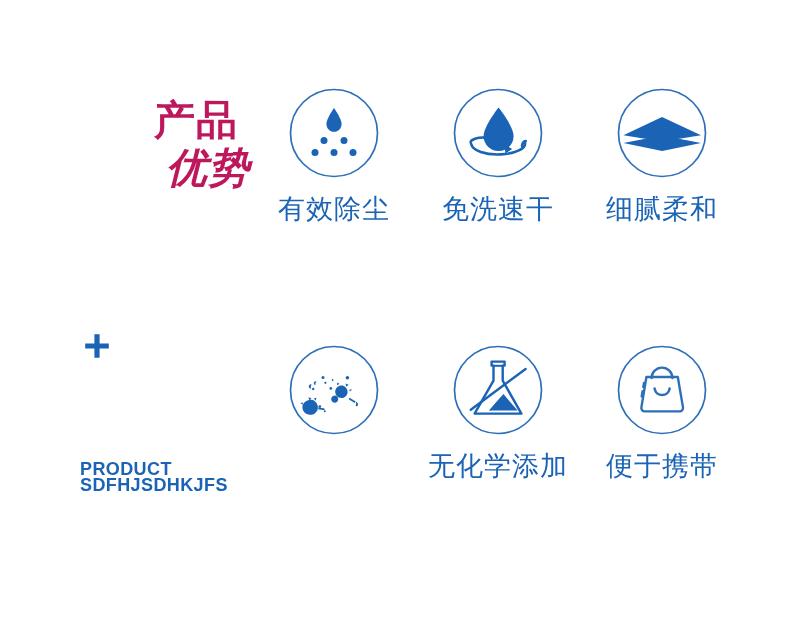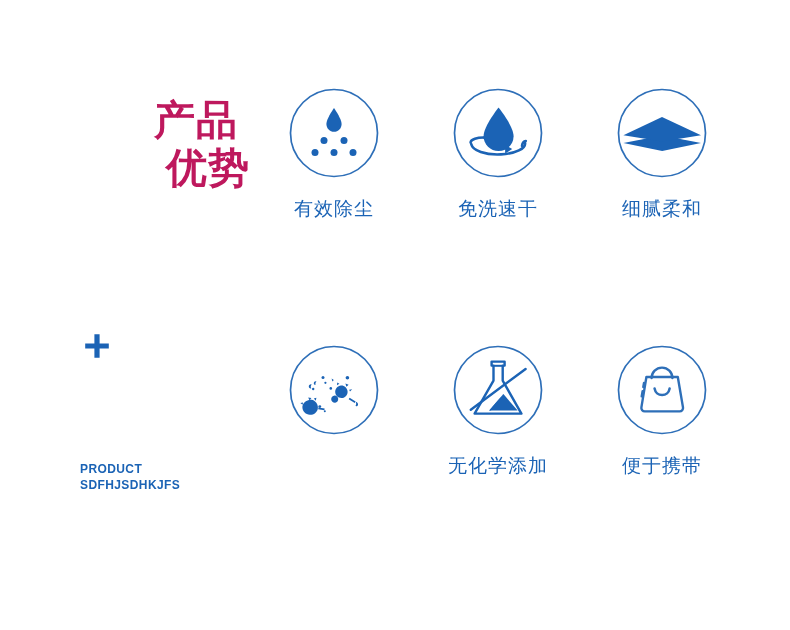--- a/index.html
+++ b/index.html
@@ -27,35 +27,35 @@
     left: 152px; top: 96px;
     width: 110px;
     color: #be185d;
     font-weight: bold;
     font-size: 41px;
     line-height: 48px;
     letter-spacing: 1px;
     white-space: nowrap;
   }
   .title-line-1 { display: block; text-align: left; padding-left: 2px; }
-  .title-line-2 { display: block; text-align: left; padding-left: 14px; }
+  .title-line-2 { display: block; text-align: left; padding-left: 14px; font-style: italic; }
 
   
   .plus-mark {
     position: absolute;
     left: 82px; top: 331px;
     width: 30px; height: 30px;
   }
 
   
   .product-code {
     position: absolute;
     left: 80px; top: 461px;
     color: #1B63B5;
-    font-size: 12px;
+    font-size: 18px;
     font-weight: bold;
     line-height: 16px;
     letter-spacing: 0.4px;
     white-space: nowrap;
   }
   .product-code span { display: block; }
 
   
   .feature {
     position: absolute;
@@ -67,21 +67,21 @@
     margin: 0 auto;
     position: relative;
   }
   .feature .circle-wrap svg {
     display: block;
     width: 90px; height: 90px;
   }
   .feature .f-label {
     margin-top: 18px;
     color: #1B63B5;
-    font-size: 19px;
+    font-size: 27px;
     line-height: 26px;
     letter-spacing: 1px;
     white-space: nowrap;
   }
 
   
   .r1 { top: 88px; }
   .r2 { top: 345px; }
   .c1 { left: 264px; }
   .c2 { left: 428px; }

